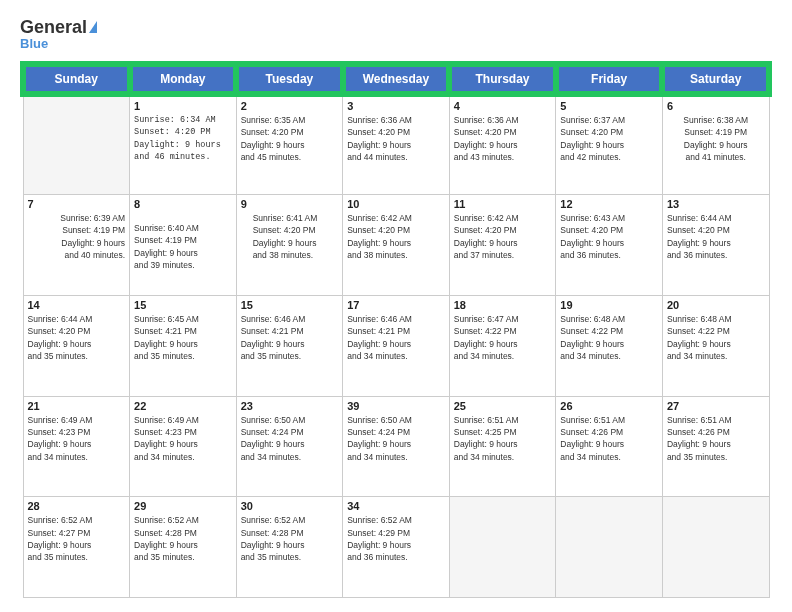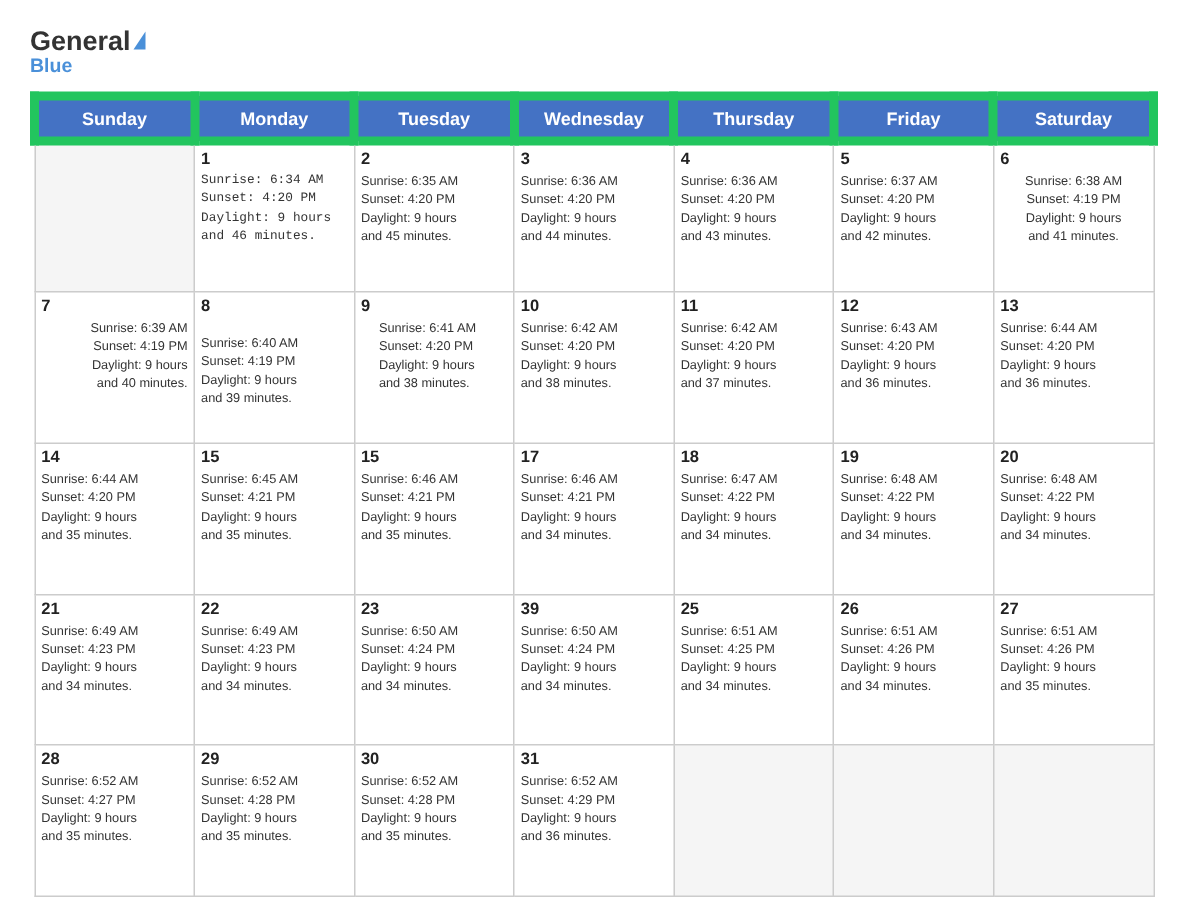--- a/index.html
+++ b/index.html
@@ -346,21 +346,21 @@
 and 35 minutes.</div>
           </td>
           <td>
             <span class="day-num">30</span>
             <div class="day-info" style="white-space: pre-line;">Sunrise: 6:52 AM
 Sunset: 4:28 PM
 Daylight: 9 hours
 and 35 minutes.</div>
           </td>
           <td>
-            <span class="day-num">31</span>
+            <span class="day-num">34</span>
             <div class="day-info" style="white-space: pre-line;">Sunrise: 6:52 AM
 Sunset: 4:29 PM
 Daylight: 9 hours
 and 36 minutes.</div>
           </td>
           <td class="empty"></td>
           <td class="empty"></td>
           <td class="empty"></td>
         </tr>
       </tbody>

